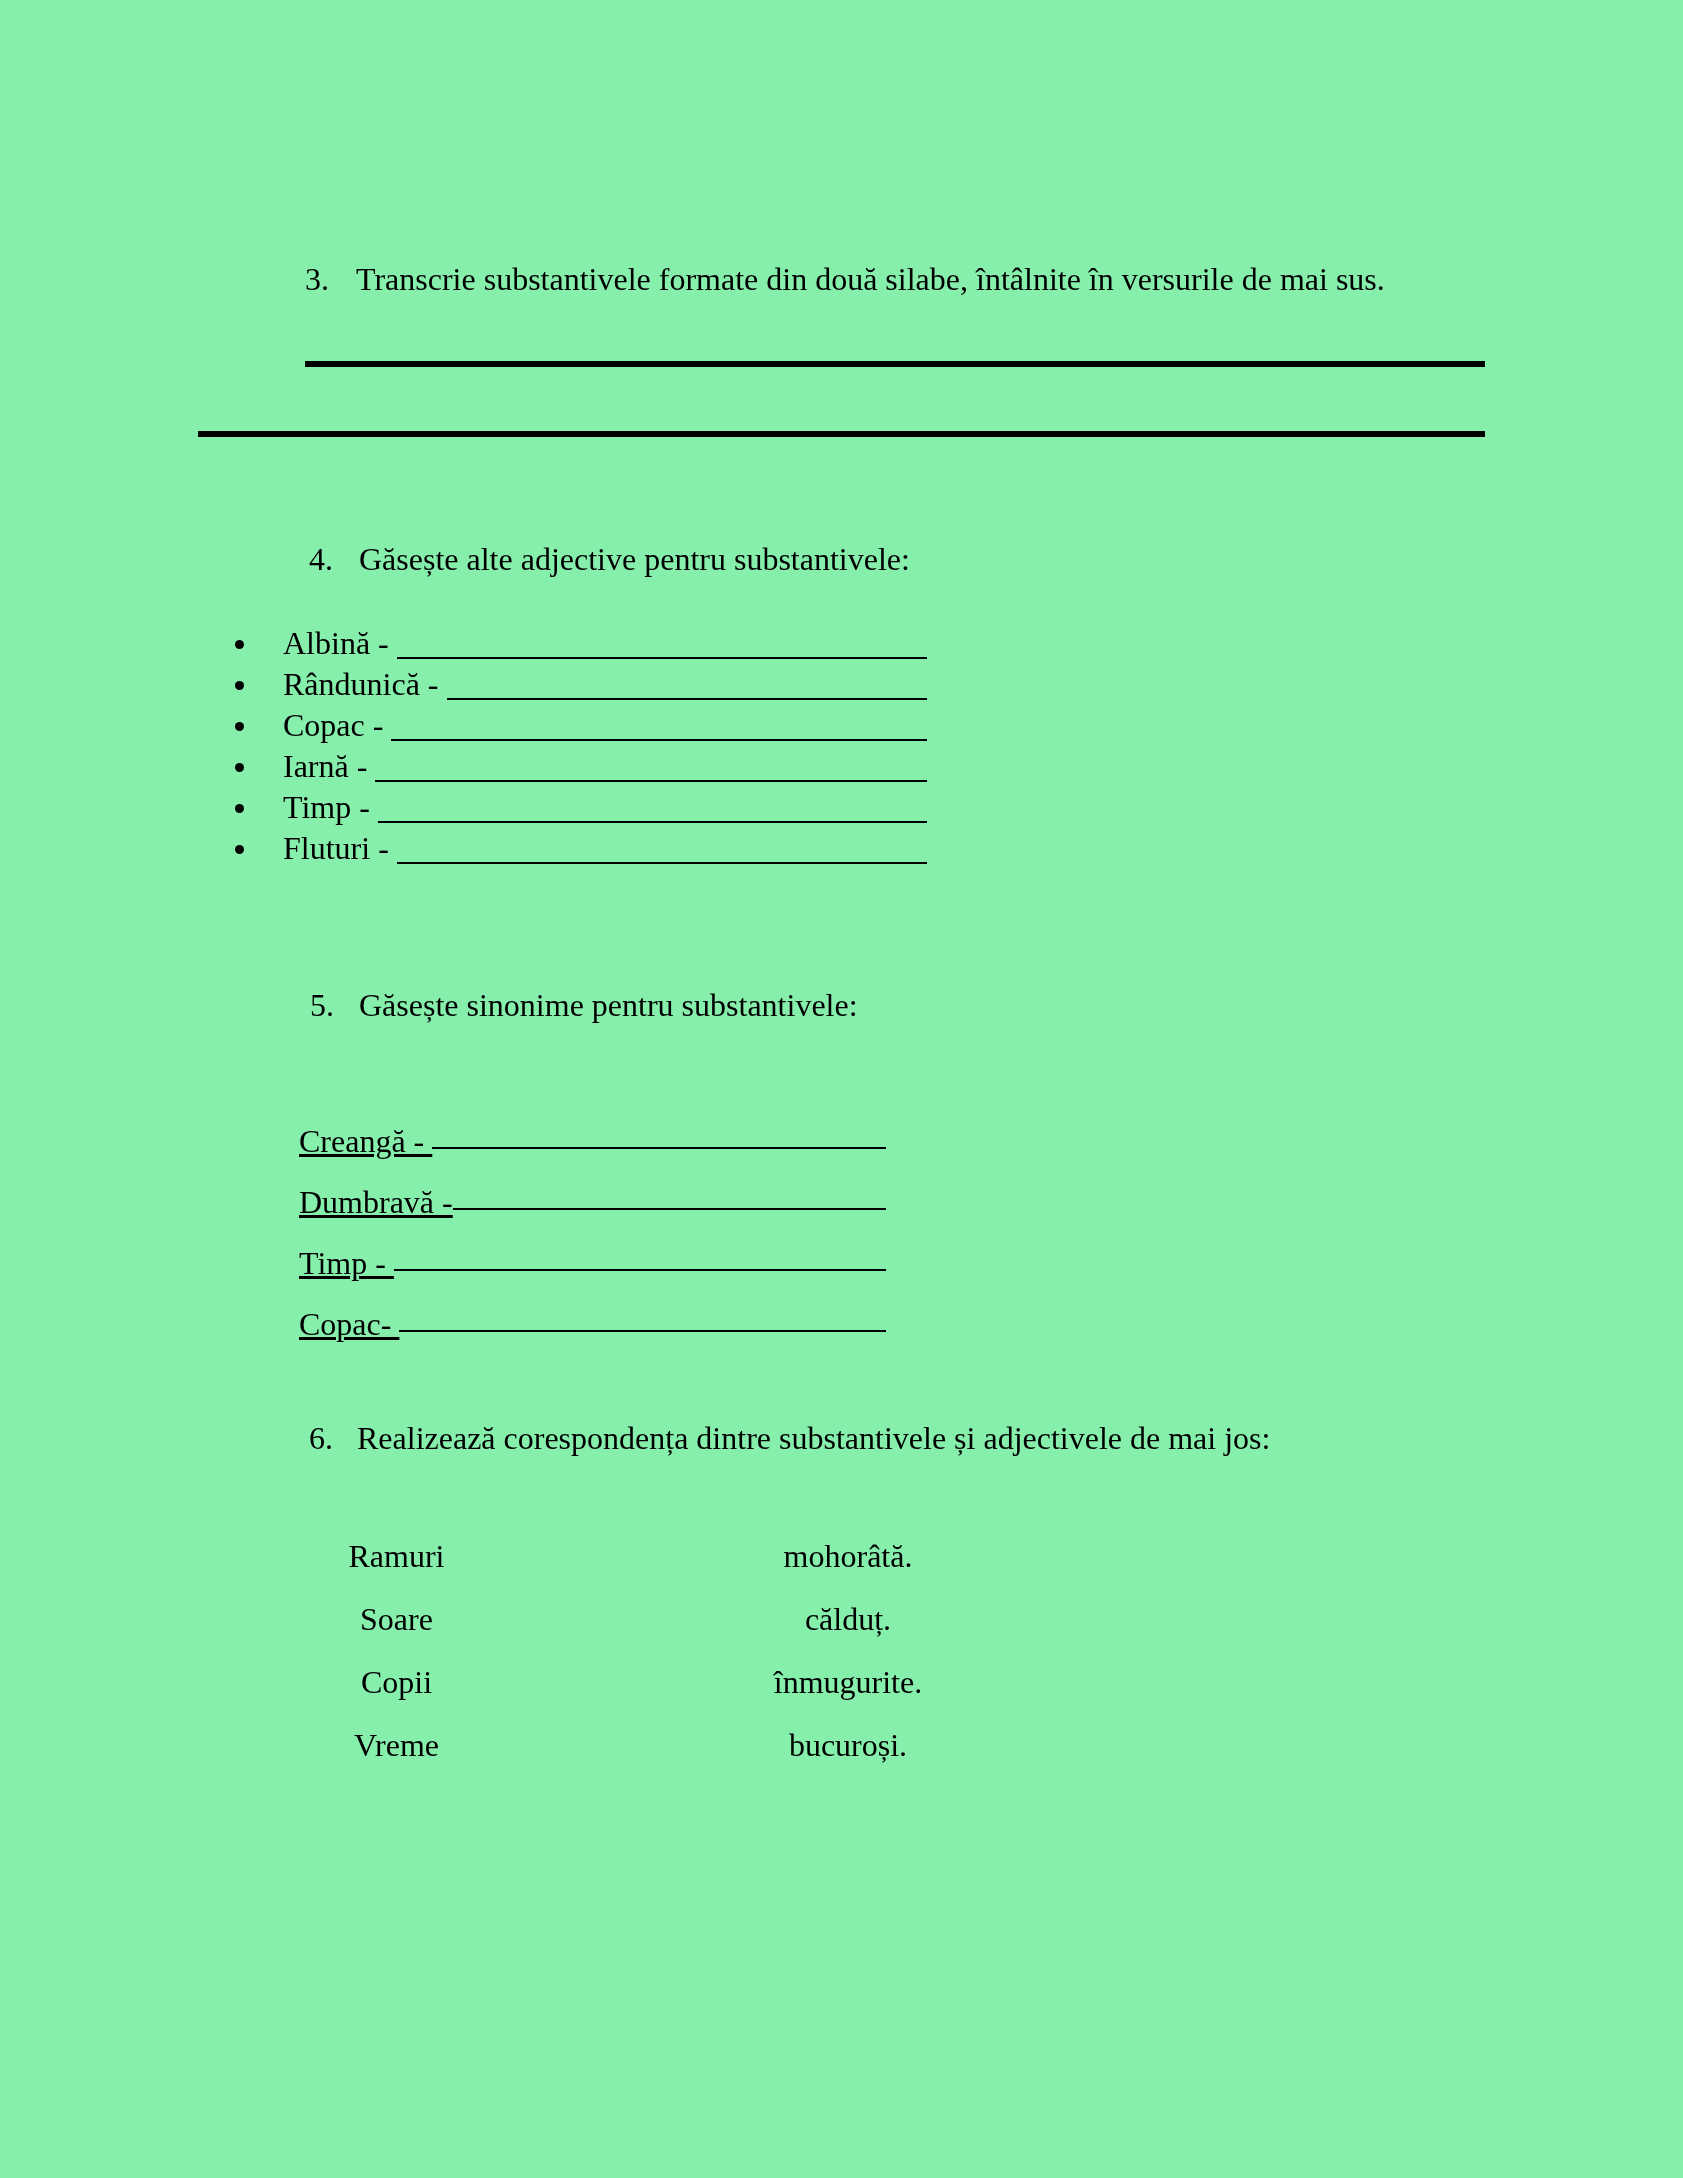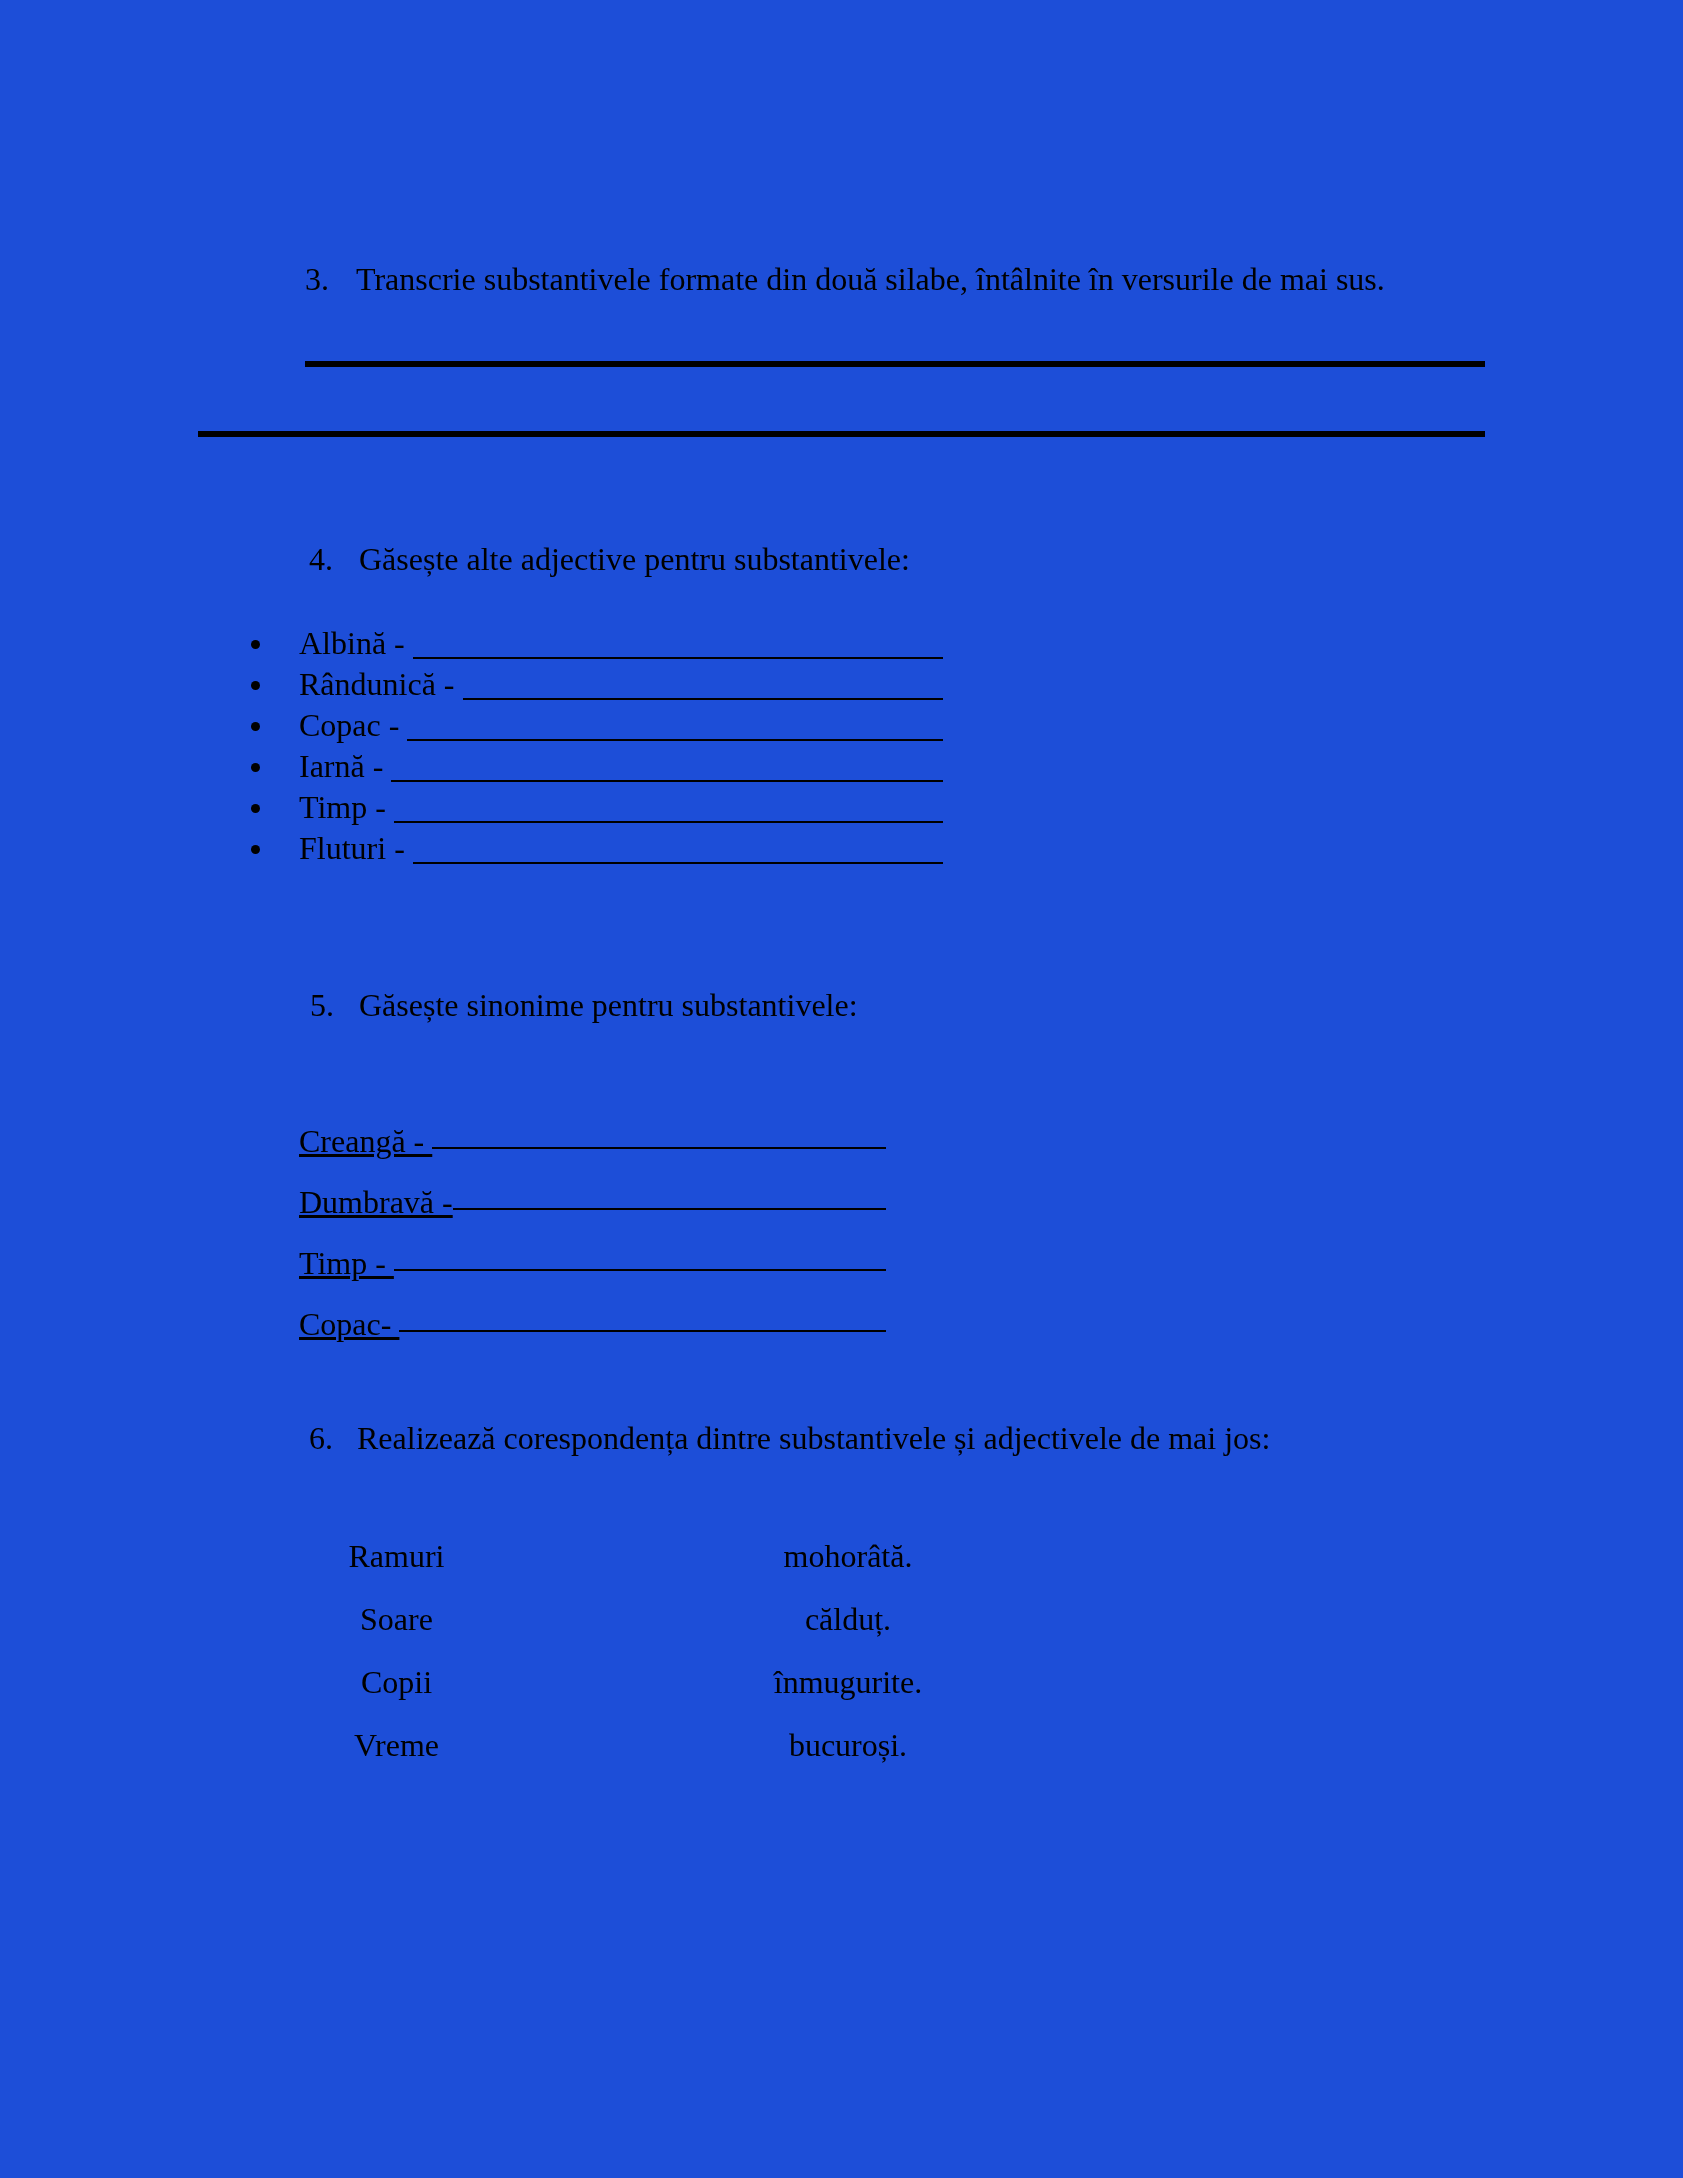--- a/index.html
+++ b/index.html
@@ -1,19 +1,19 @@
 <!DOCTYPE html>
 <html><head>
 <meta charset="utf-8">
 <style>
   html,body{margin:0;padding:0;background:#888;}
   .page{
     position:relative;
     width:1683px;height:2178px;
-    background:#1d4ed8;
+    background:#86efac;
     font-family:"Liberation Serif", serif;
     color:#000;
     font-size:32px;
     overflow:hidden;
   }
   .heading{position:absolute;white-space:nowrap;line-height:36px;}
   .heading .num{display:inline-block;}
   #h3{left:305px;top:261px;}
   #h3 .num{width:51px;}
   #h4{left:309px;top:541px;}
@@ -21,21 +21,21 @@
   #h5{left:310px;top:987px;}
   #h5 .num{width:49px;}
   #h6{left:309px;top:1420px;}
   #h6 .num{width:48px;}
 
   .rule{position:absolute;height:6px;background:#000;}
   #rule1{left:305px;top:361px;width:1180px;}
   #rule2{left:198px;top:431px;width:1287px;}
 
   .fill-list{position:absolute;}
-  #list4{left:299px;top:621px;width:644px;}
+  #list4{left:283px;top:621px;width:644px;}
   #list5{left:299px;top:1099px;width:587px;}
 
   .f-row{position:relative;display:flex;align-items:flex-end;height:41px;}
   #list5 .f-row{height:61px;text-decoration:underline;}
   .f-row .lbl{white-space:pre;}
   .f-row .blank{flex:1;border-bottom:2px solid #000;margin-bottom:3px;}
   #list5 .f-row .blank{margin-bottom:11px;}
 
   .bullet{
     position:absolute;left:-48px;bottom:13px;

